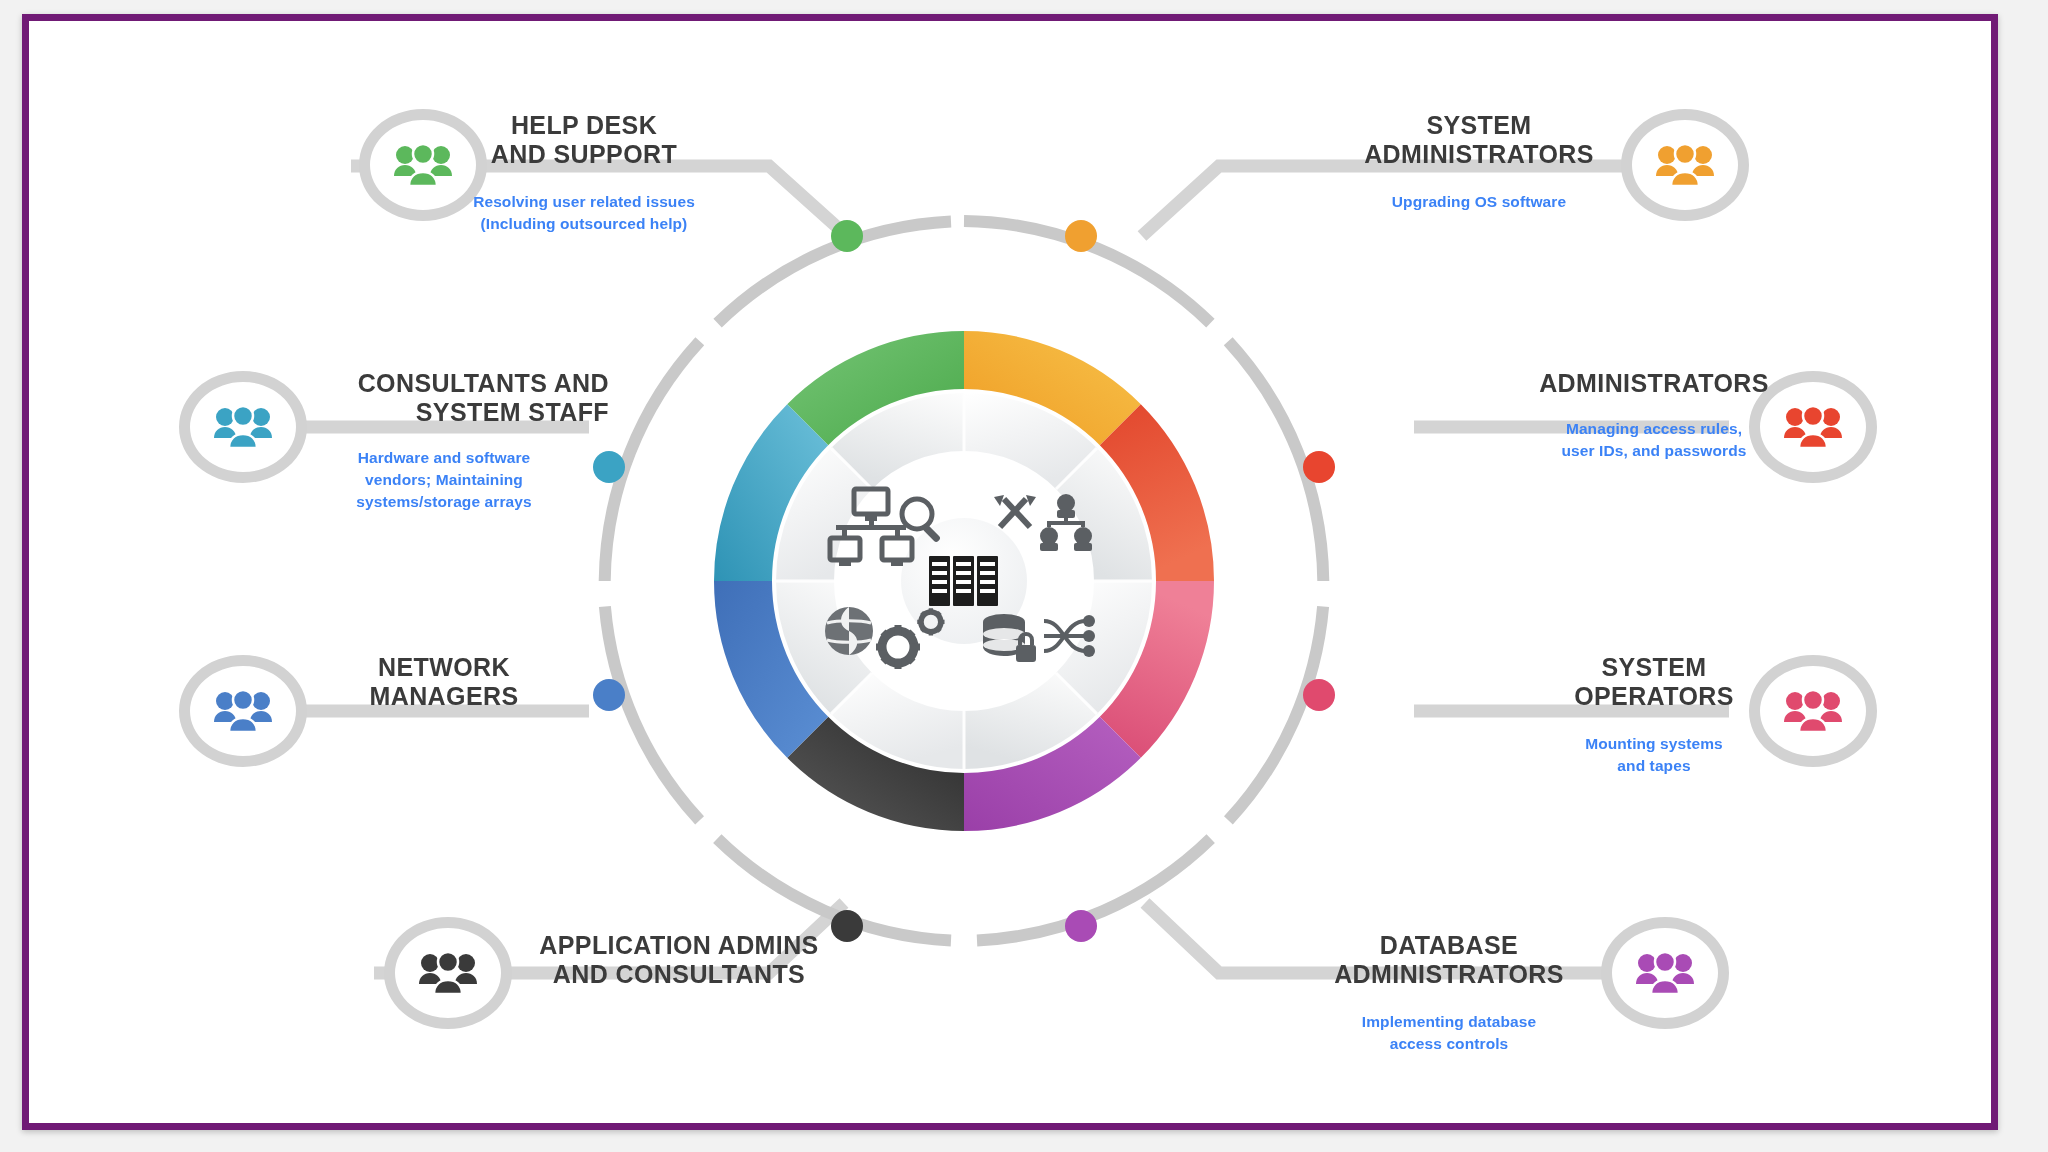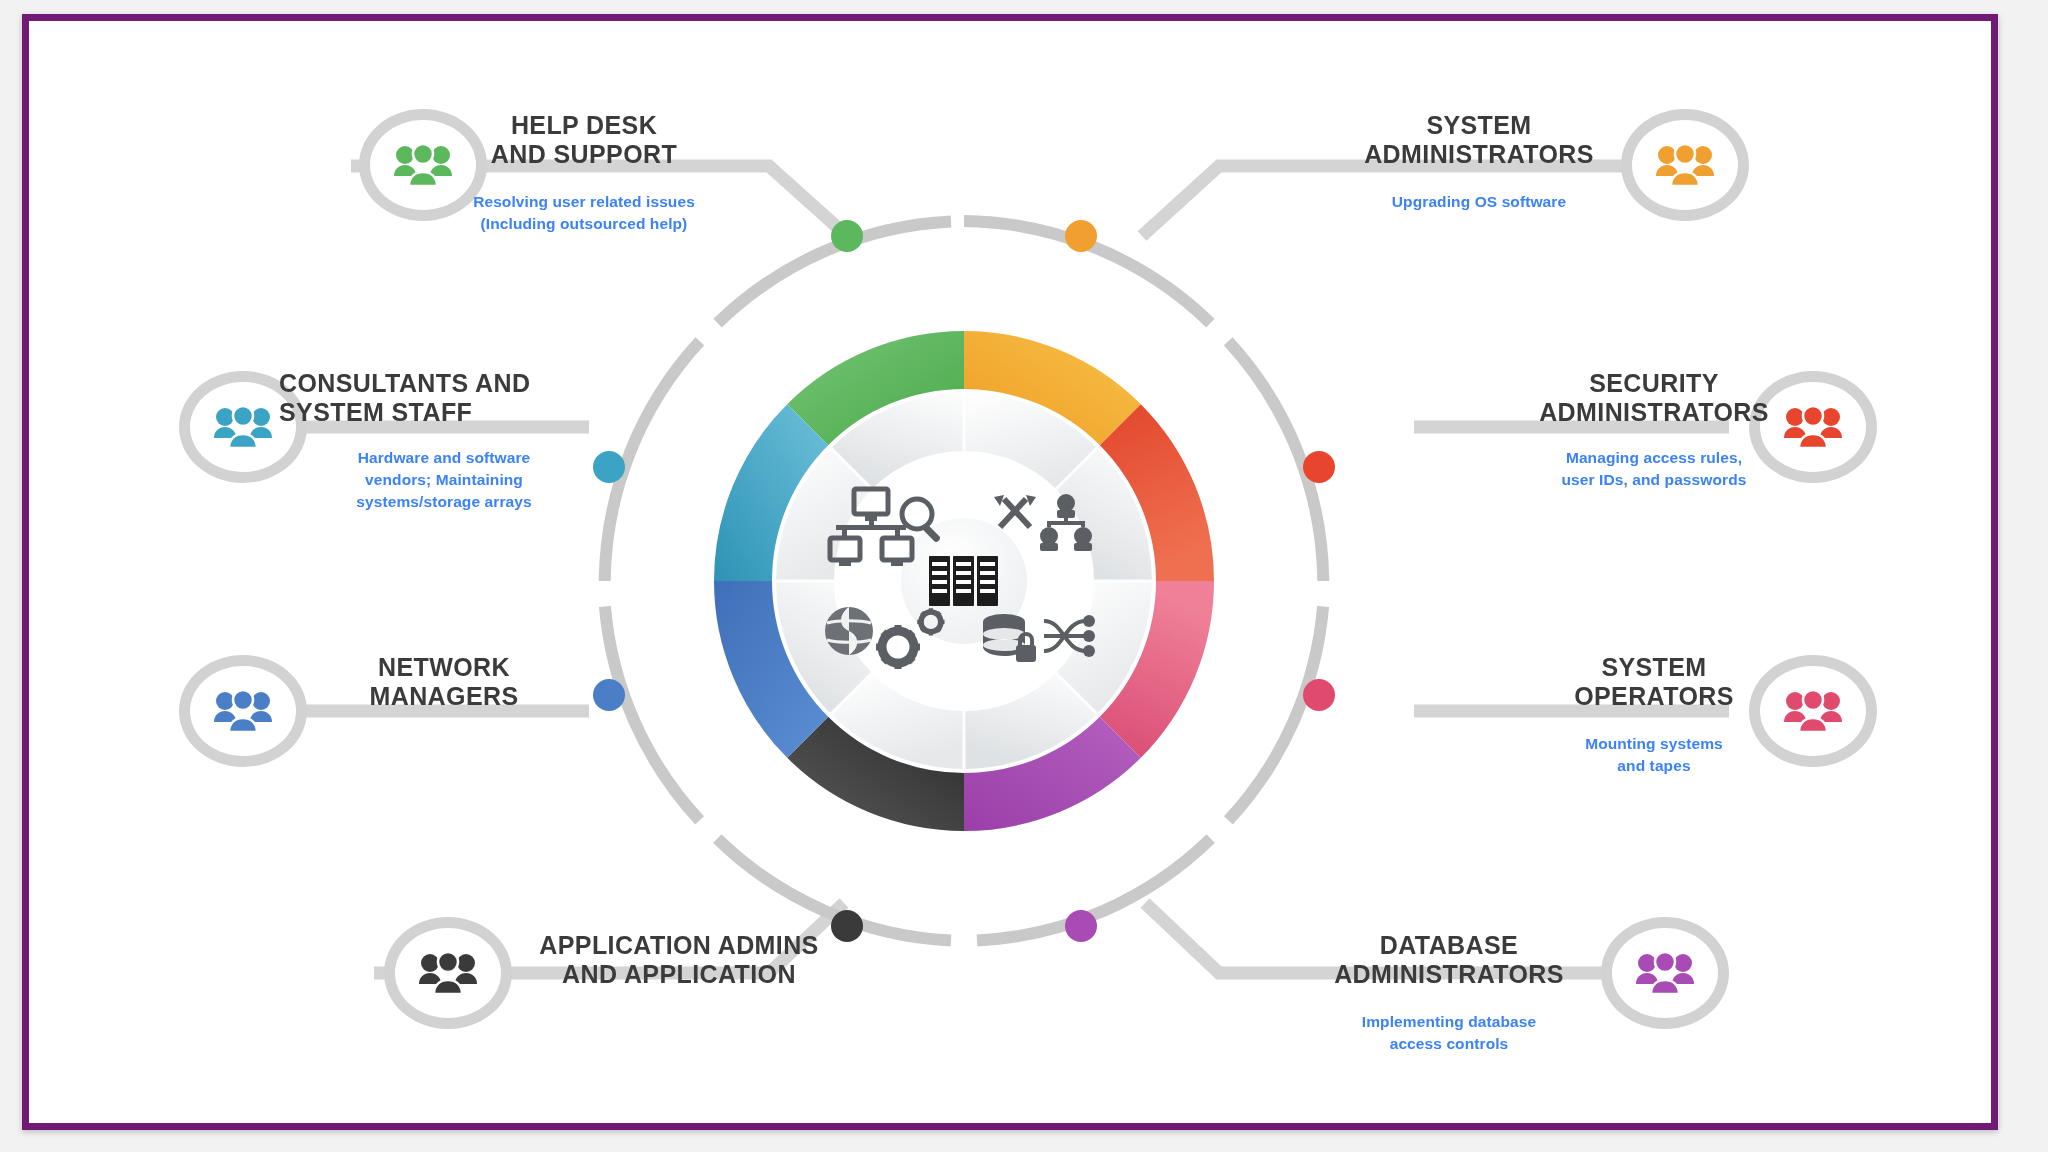--- a/index.html
+++ b/index.html
@@ -41,21 +41,21 @@
   #g-helpdesk .title{text-align:center;}
   #g-helpdesk .sub{text-align:center;margin-top:22px;}
 
   
   #g-sysadmin{left:1240px;top:90px;width:420px;}
   #g-sysadmin .title{text-align:center;}
   #g-sysadmin .sub{text-align:center;margin-top:22px;}
 
   
   #g-consultants{left:250px;top:348px;width:330px;}
-  #g-consultants .title{text-align:left;}
+  #g-consultants .title{text-align:right;}
   #g-consultants .sub{text-align:center;margin-top:20px;}
 
   
   #g-network{left:250px;top:632px;width:330px;}
   #g-network .title{text-align:center;}
   #g-network .sub{text-align:center;margin-top:22px;}
 
   
   #g-security{left:1440px;top:348px;width:370px;}
   #g-security .sub{margin-top:20px;}
@@ -453,21 +453,20 @@
     </div>
     <div class="sub">
       <div>Hardware and software</div>
       <div>vendors; Maintaining</div>
       <div>systems/storage arrays</div>
     </div>
   </div>
 
   <div class="grp right" id="g-security">
     <div class="title">
-      <div>SECURITY</div>
       <div>ADMINISTRATORS</div>
     </div>
     <div class="sub">
       <div>Managing access rules,</div>
       <div>user IDs, and passwords</div>
     </div>
   </div>
 
   <div class="grp left" id="g-network">
     <div class="title">
@@ -483,21 +482,21 @@
     </div>
     <div class="sub">
       <div>Mounting systems</div>
       <div>and tapes</div>
     </div>
   </div>
 
   <div class="grp" id="g-appadmin">
     <div class="title">
       <div>APPLICATION ADMINS</div>
-      <div>AND APPLICATION</div>
+      <div>AND CONSULTANTS</div>
     </div>
   </div>
 
   <div class="grp" id="g-dba">
     <div class="title">
       <div>DATABASE</div>
       <div>ADMINISTRATORS</div>
     </div>
     <div class="sub">
       <div>Implementing database</div>

